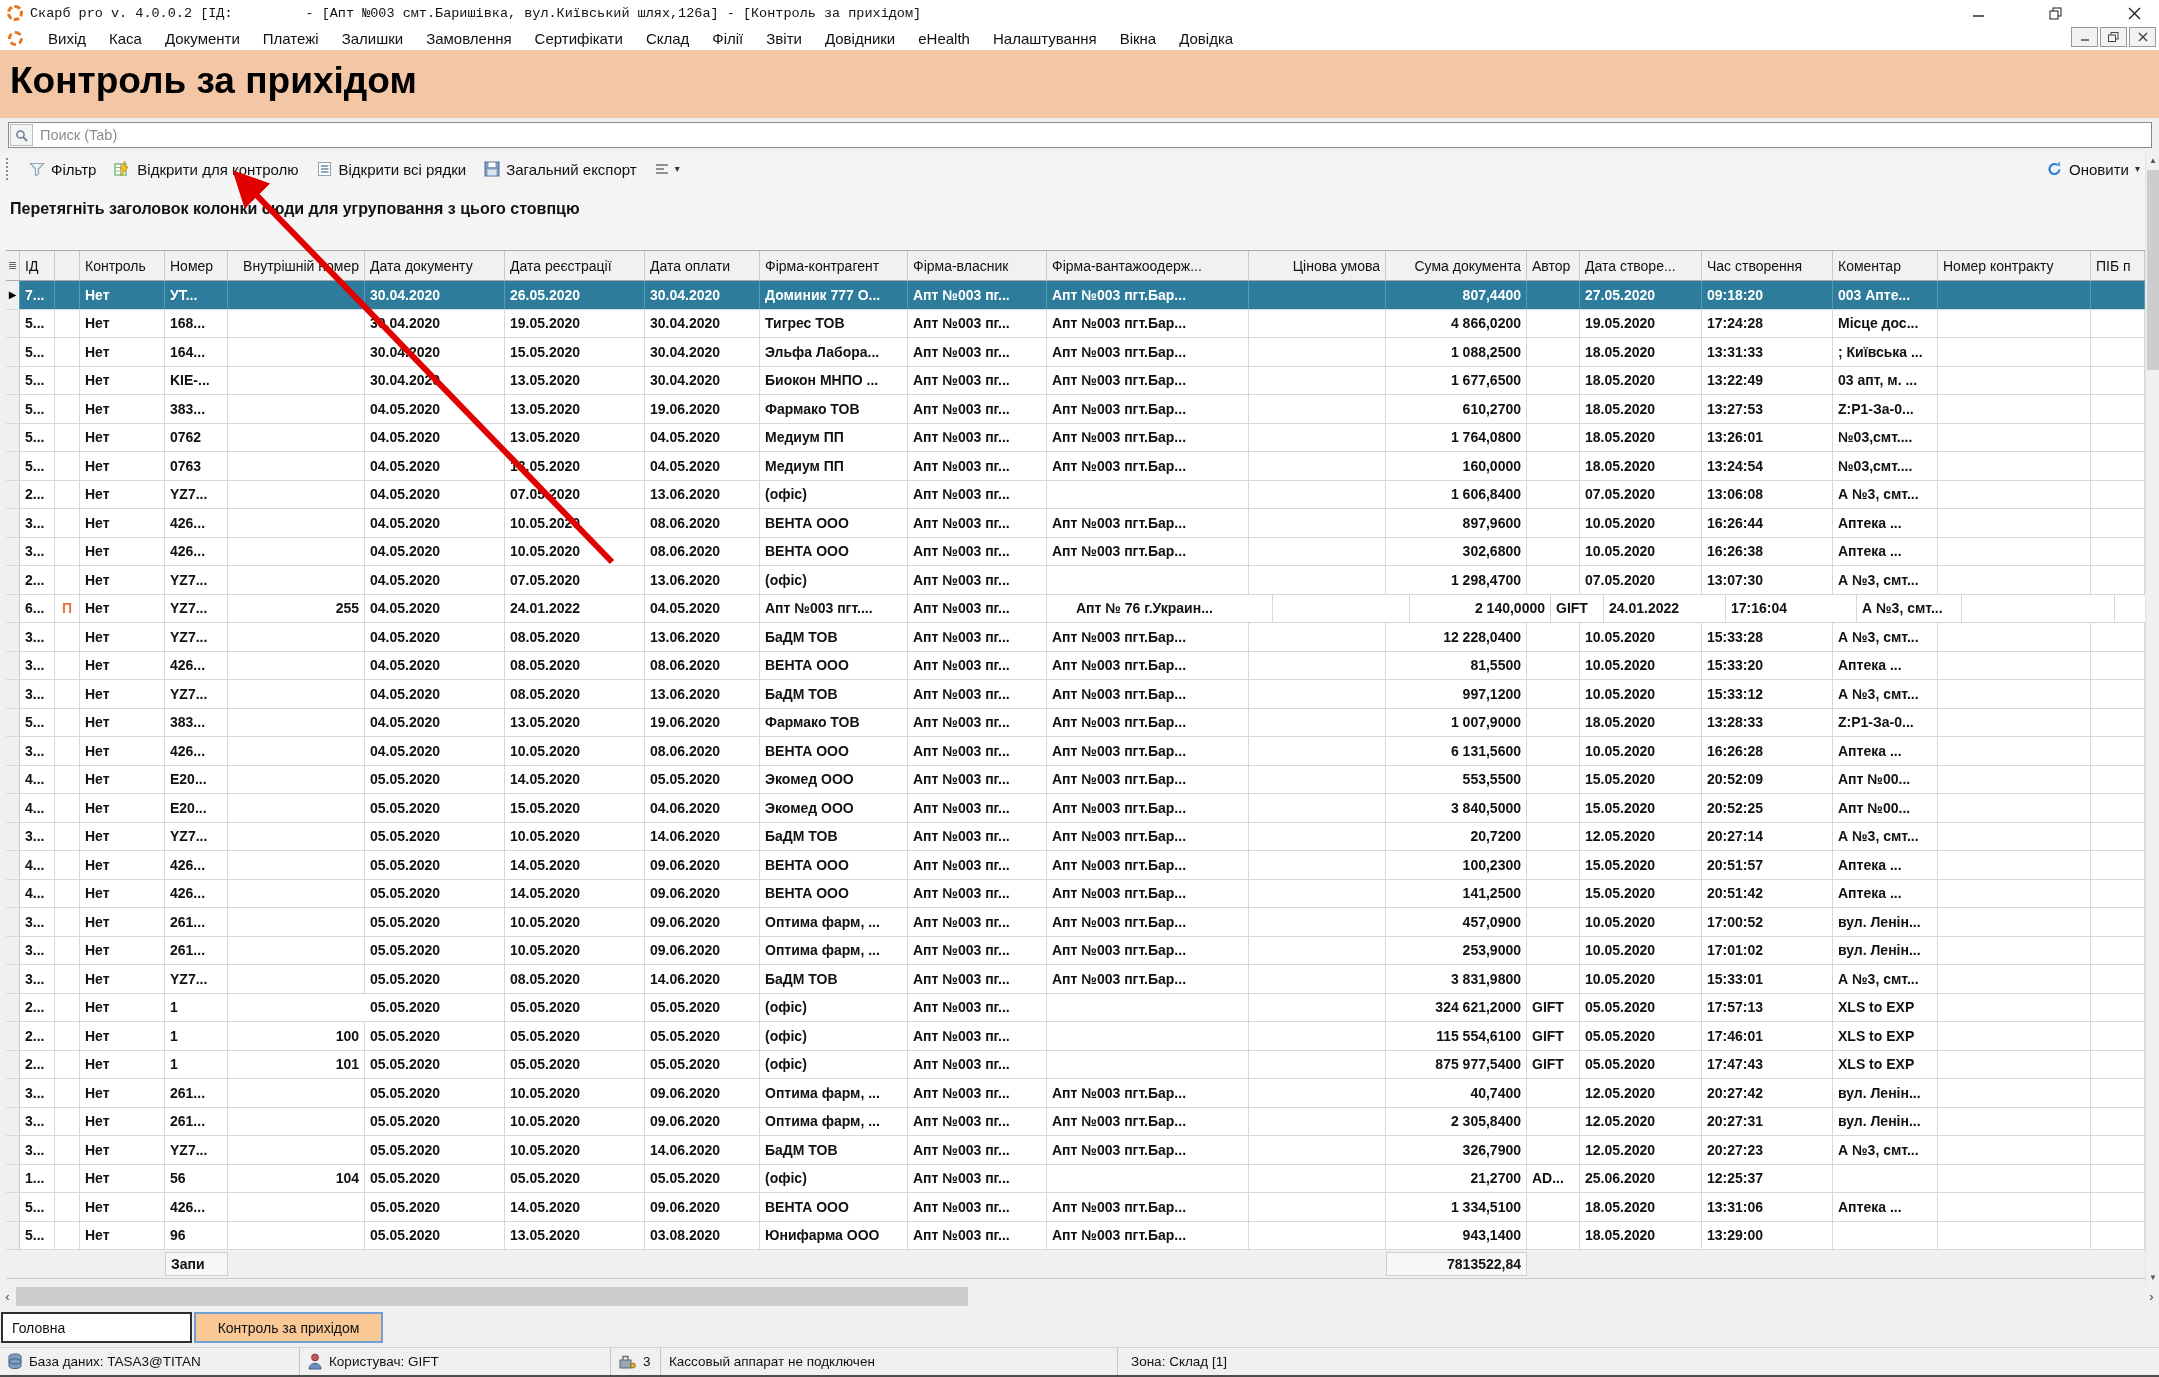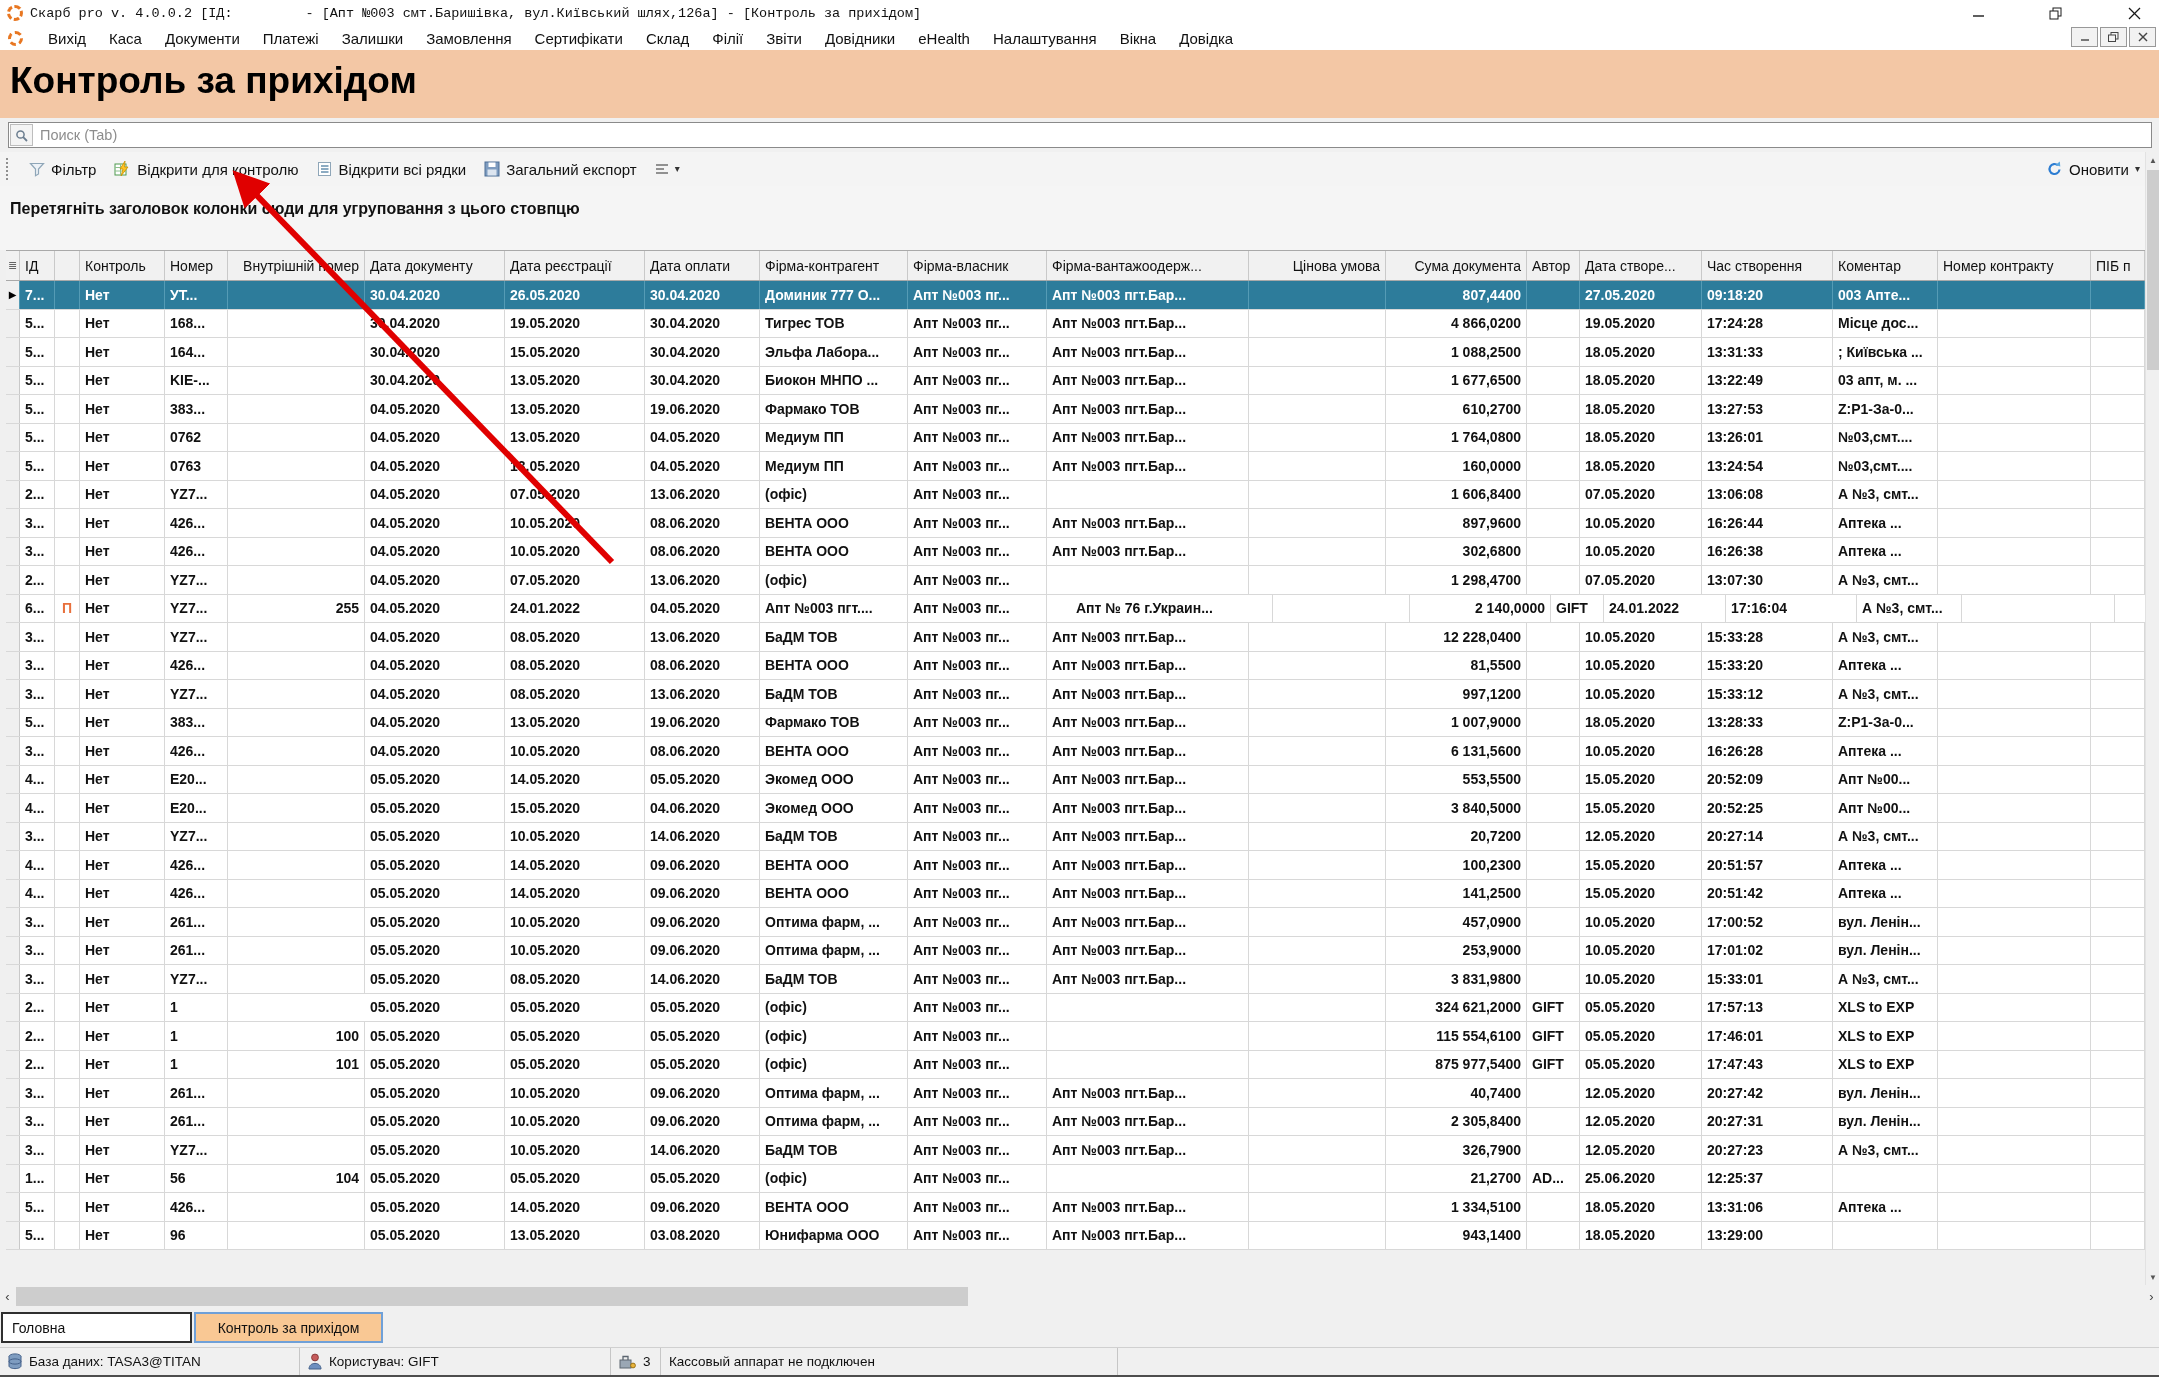--- a/index.html
+++ b/index.html
@@ -982,20 +982,24 @@
       <div class="cell" style="width: 202px;">Апт №003 пгт.Бар...</div>
       <div class="cell r" style="width: 137px;"></div>
       <div class="cell r" style="width: 141px;">943,1400</div>
       <div class="cell" style="width: 53px;"></div>
       <div class="cell" style="width: 122px;">18.05.2020</div>
       <div class="cell" style="width: 131px;">13:29:00</div>
       <div class="cell" style="width: 105px;"></div>
       <div class="cell" style="width: 153px;"></div>
       <div class="cell" style="width: 54px;"></div>
     </div>
+    <div class="summary">
+      <div class="sumbox" style="left: 159px; width: 63px;">Запи</div>
+      <div class="sumbox r" style="left: 1380px; width: 141px;">7813522,84</div>
+    </div>
   </div>
 
 <div class="vscroll">
   <span class="varrow" style="top:0;">▲</span>
   <span class="vthumb"></span>
   <span class="varrow" style="bottom:0;">▼</span>
 </div>
 
 <div class="hscroll">
   <span class="harrow" style="left:0;">‹</span>
@@ -1034,20 +1038,23 @@
           <rect x="1" y="6" width="11" height="8" fill="#9AA7B4" stroke="#5C6670"></rect>
           <path d="M4 6V2.5h5V6" fill="none" stroke="#5C6670" stroke-width="1.3"></path>
           <circle cx="14" cy="11.5" r="2.4" fill="#E8B33C" stroke="#9A7316"></circle>
         </svg>
       </span>
     <span>3</span>
   </div>
   <div class="seg s4">
     <span>Кассовый аппарат не подключен</span>
   </div>
+  <div class="seg s5">
+    <span>Зона: Склад [1]</span>
+  </div>
 </div>
 
 <svg class="arrow-overlay" width="2159" height="1377">
   <defs>
     <marker id="ah" markerWidth="6" markerHeight="6" refX="4.2" refY="3" orient="auto">
       <path d="M0,0 L6,3 L0,6 z" fill="#E00000"></path>
     </marker>
   </defs>
   <line x1="612" y1="562" x2="240" y2="178" stroke="#E00000" stroke-width="6" marker-end="url(#ah)"></line>
 </svg>

